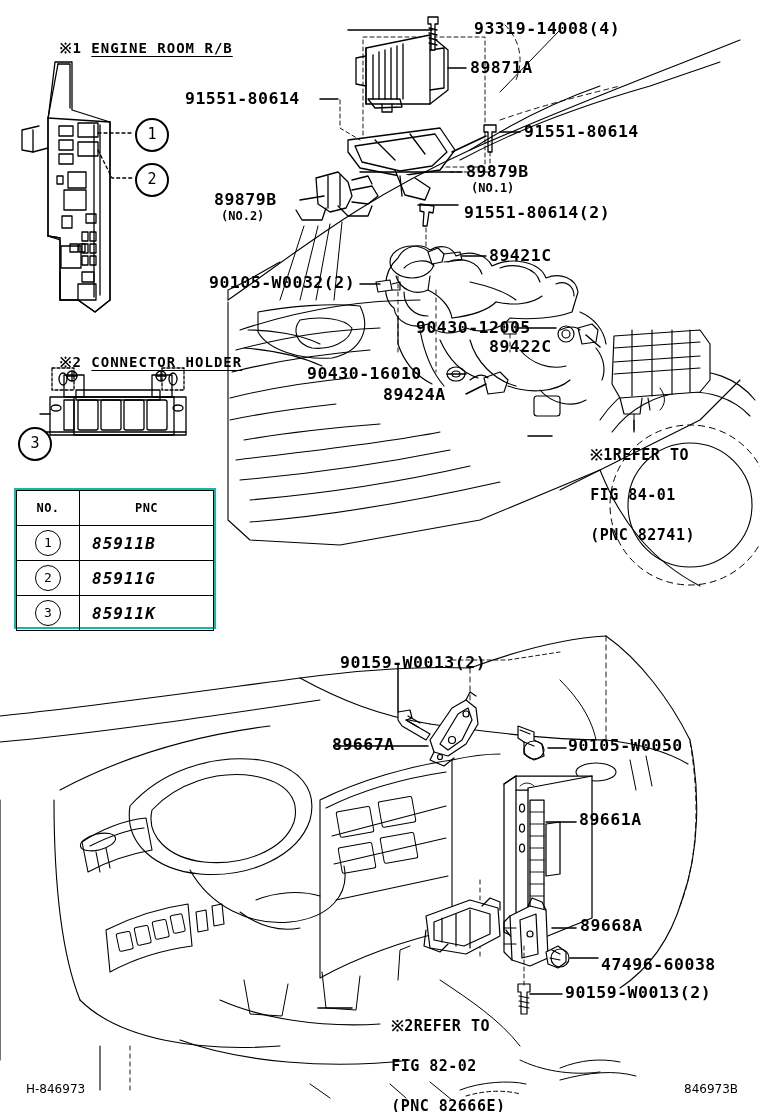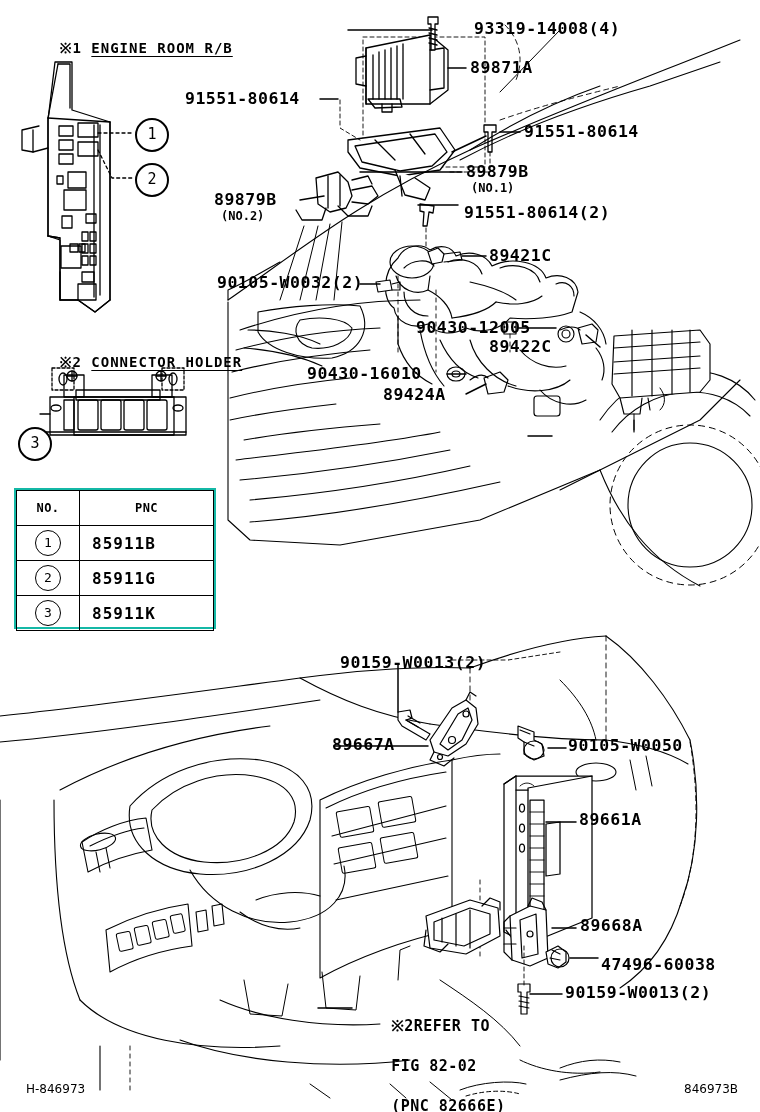--- a/index.html
+++ b/index.html
@@ -17,21 +17,21 @@
   .foot{font-size:12px;font-weight:normal;letter-spacing:0px;
         font-family:"DejaVu Sans","Liberation Sans",sans-serif;}
   
   .pnctable{position:absolute;left:14px;top:488px;width:198px;height:137px;
             border:2px solid #14b8a6;border-collapse:collapse;background:#fff;}
   .pnctable table{border-collapse:collapse;width:100%;height:100%;}
   .pnctable td,.pnctable th{border:1.5px solid #000;text-align:center;vertical-align:middle;padding:0;}
   .pnctable .cNo{width:62px;}
   .pnctable th{font-size:12px;font-weight:bold;height:31px;
                font-family:"DejaVu Sans Mono","Liberation Mono",monospace;letter-spacing:0.5px;}
-  .pnctable td.val{font-size:16px;font-weight:bold;letter-spacing:1px;text-align:left;padding-left:12px;}
+  .pnctable td.val{font-size:16px;font-weight:bold;letter-spacing:1px;text-align:left;padding-left:12px;font-style:italic;}
   .pnctable tr{height:35px;}
   .numcirc{display:inline-block;width:24px;height:24px;border:1.6px solid #000;border-radius:50%;
            font-size:13px;line-height:23px;text-align:center;font-weight:normal;}
   .calloutNum{position:absolute;width:30px;height:30px;border:2px solid #000;border-radius:50%;
               font-size:15px;line-height:28px;text-align:center;background:#fff;font-weight:normal;}
 </style>
 </head>
 <body>
 
 <div class="stage">
@@ -443,26 +443,31 @@
   <div class="lbl pn" style="left:474px;top:21px;">93319-14008(4)</div>
   <div class="lbl pn" style="left:470px;top:60px;">89871A</div>
   <div class="lbl pn" style="left:185px;top:91px;">91551-80614</div>
   <div class="lbl pn" style="left:524px;top:124px;">91551-80614</div>
   <div class="lbl pn" style="left:466px;top:164px;">89879B</div>
   <div class="lbl sub" style="left:471px;top:182px;">(NO.1)</div>
   <div class="lbl pn" style="left:214px;top:192px;">89879B</div>
   <div class="lbl sub" style="left:221px;top:210px;">(NO.2)</div>
   <div class="lbl pn" style="left:464px;top:205px;">91551-80614(2)</div>
   <div class="lbl pn" style="left:489px;top:248px;">89421C</div>
-  <div class="lbl pn" style="left:209px;top:275px;margin-left:8px;">90105-W0032(2)</div>
+  <div class="lbl pn" style="left:209px;top:275px;">90105-W0032(2)</div>
   <div class="lbl pn" style="left:416px;top:320px;">90430-12005</div>
   <div class="lbl pn" style="left:489px;top:339px;">89422C</div>
   <div class="lbl pn" style="left:307px;top:366px;">90430-16010</div>
   <div class="lbl pn" style="left:383px;top:387px;">89424A</div>
 
+  <div class="lbl refer" style="left:552px;top:425px;">
+    <span>※1</span><span>REFER TO</span><br>
+    <span>FIG 84-01</span><br>
+    <span>(PNC 82741)</span>
+  </div>
 
   <div class="pnctable">
     <table>
       <thead>
         <tr>
           <th class="cNo">NO.</th>
           <th>PNC</th>
         </tr>
       </thead>
       <tbody>

